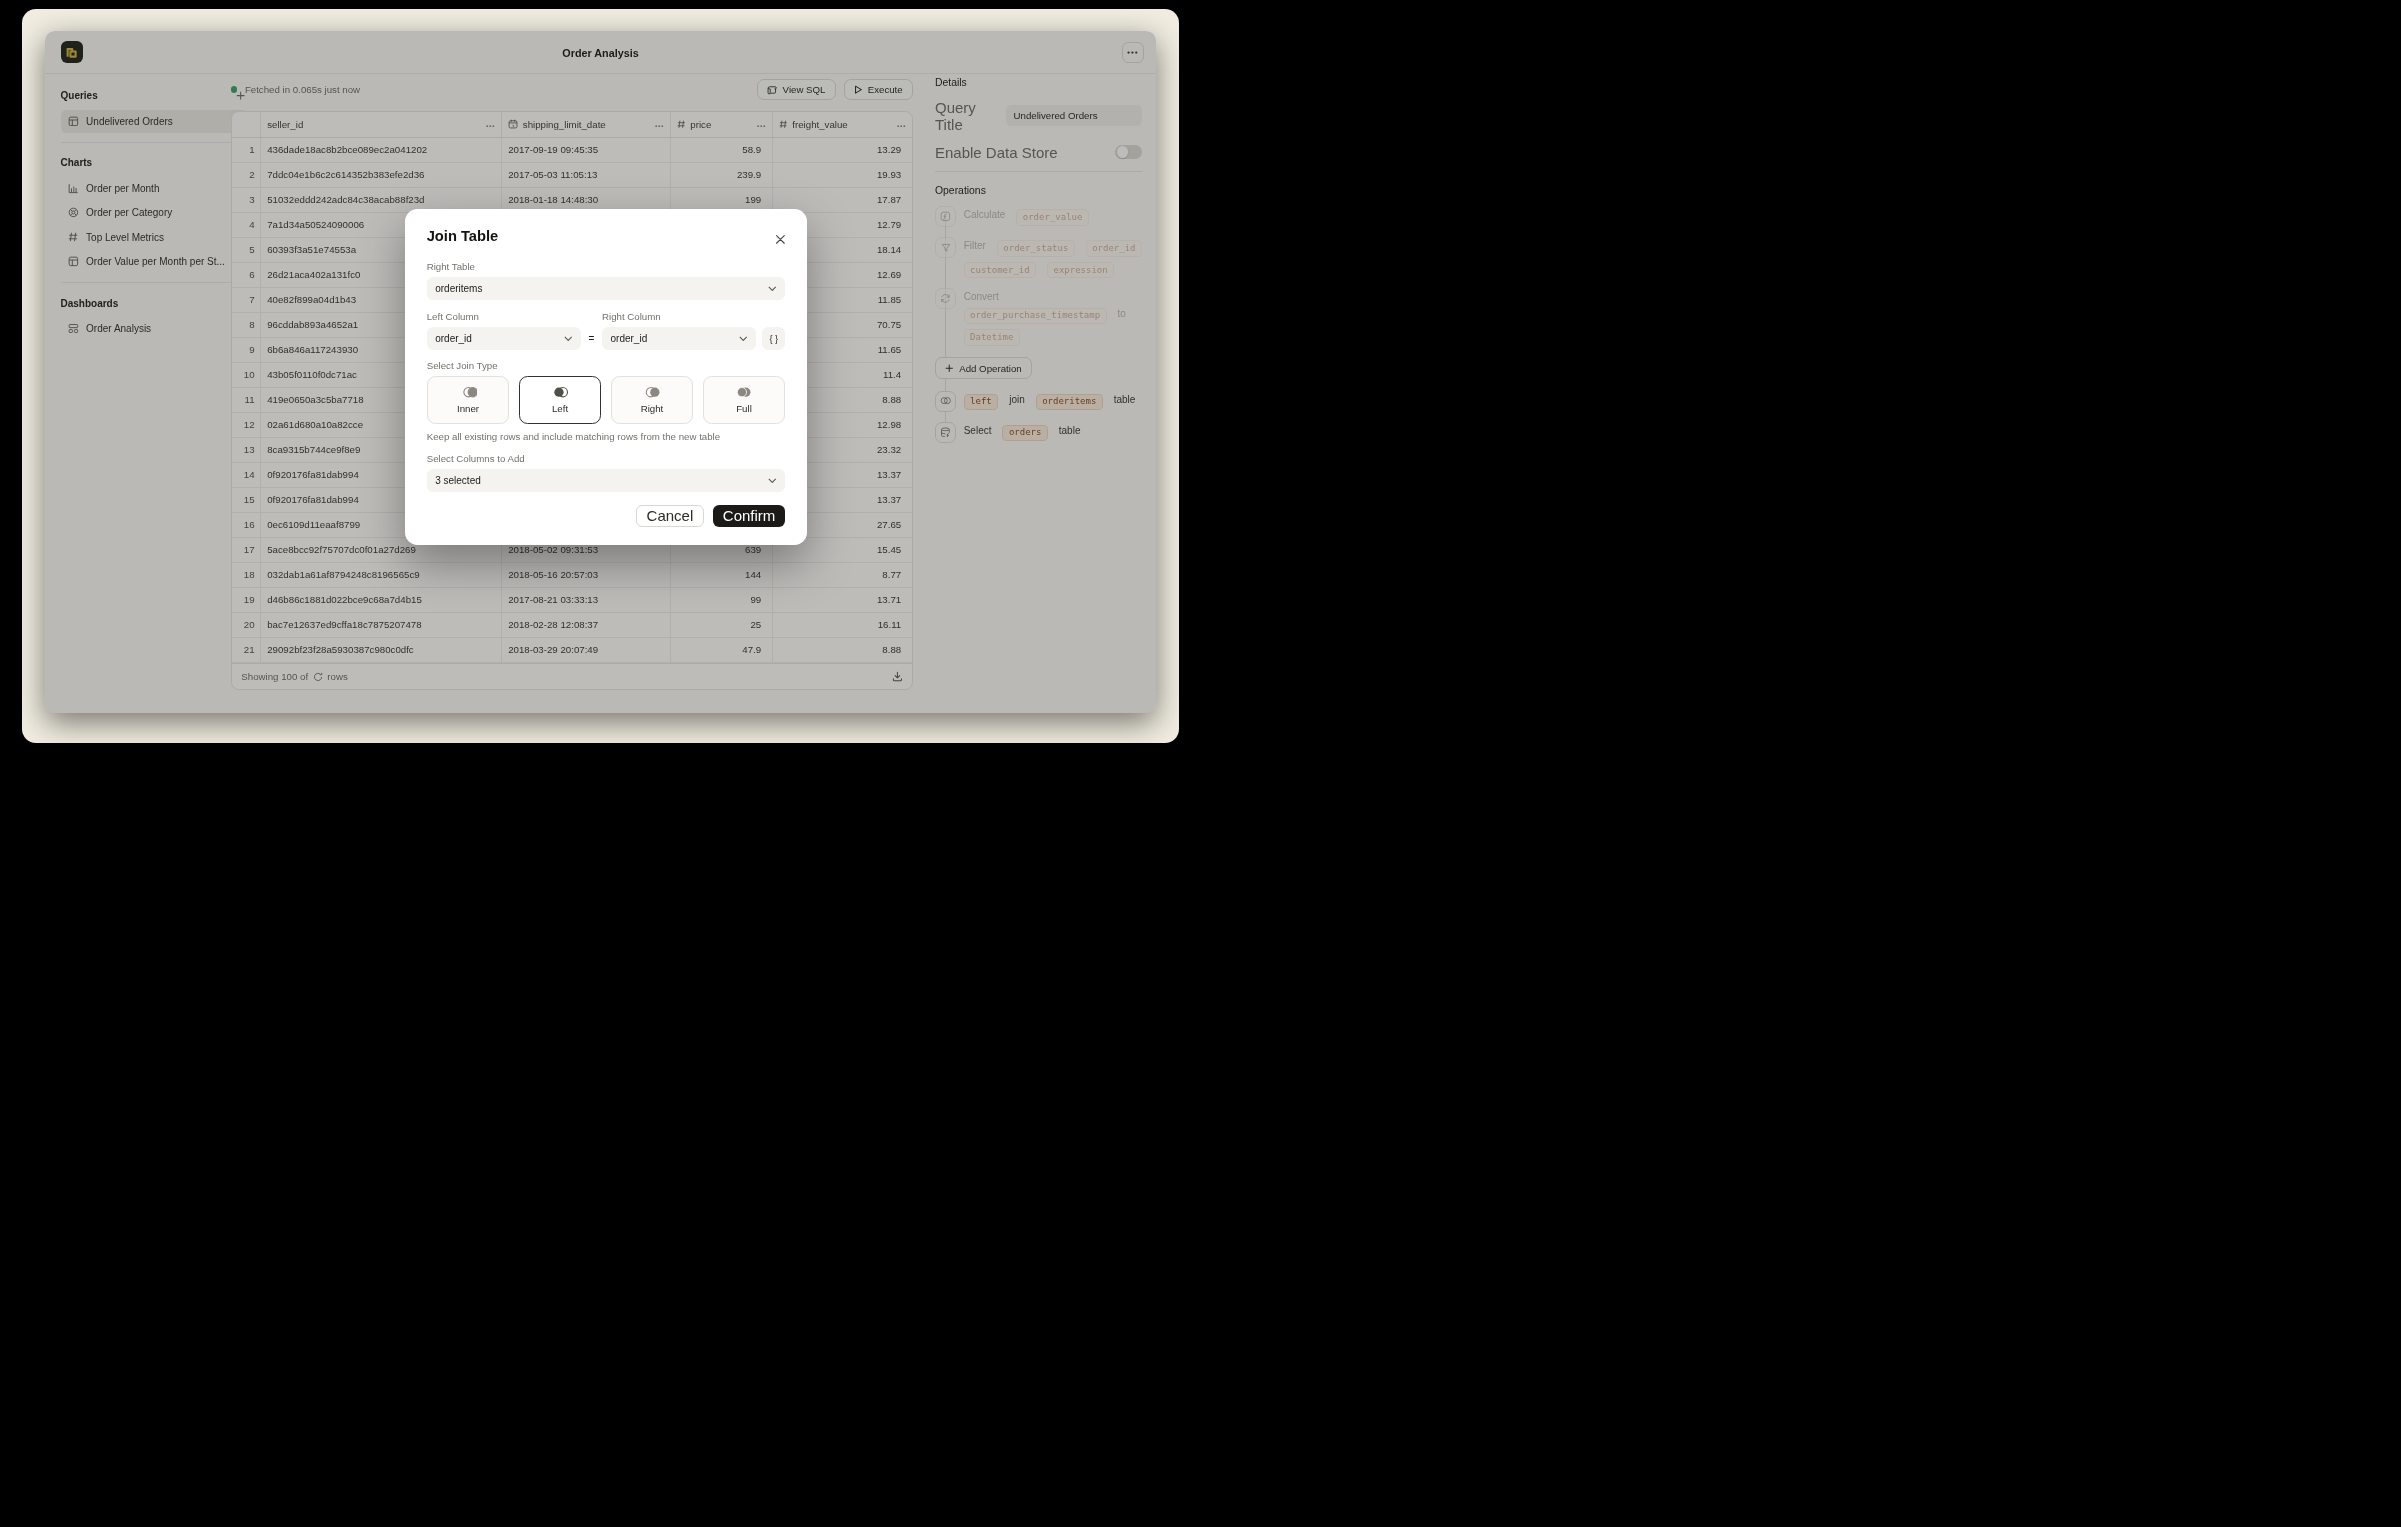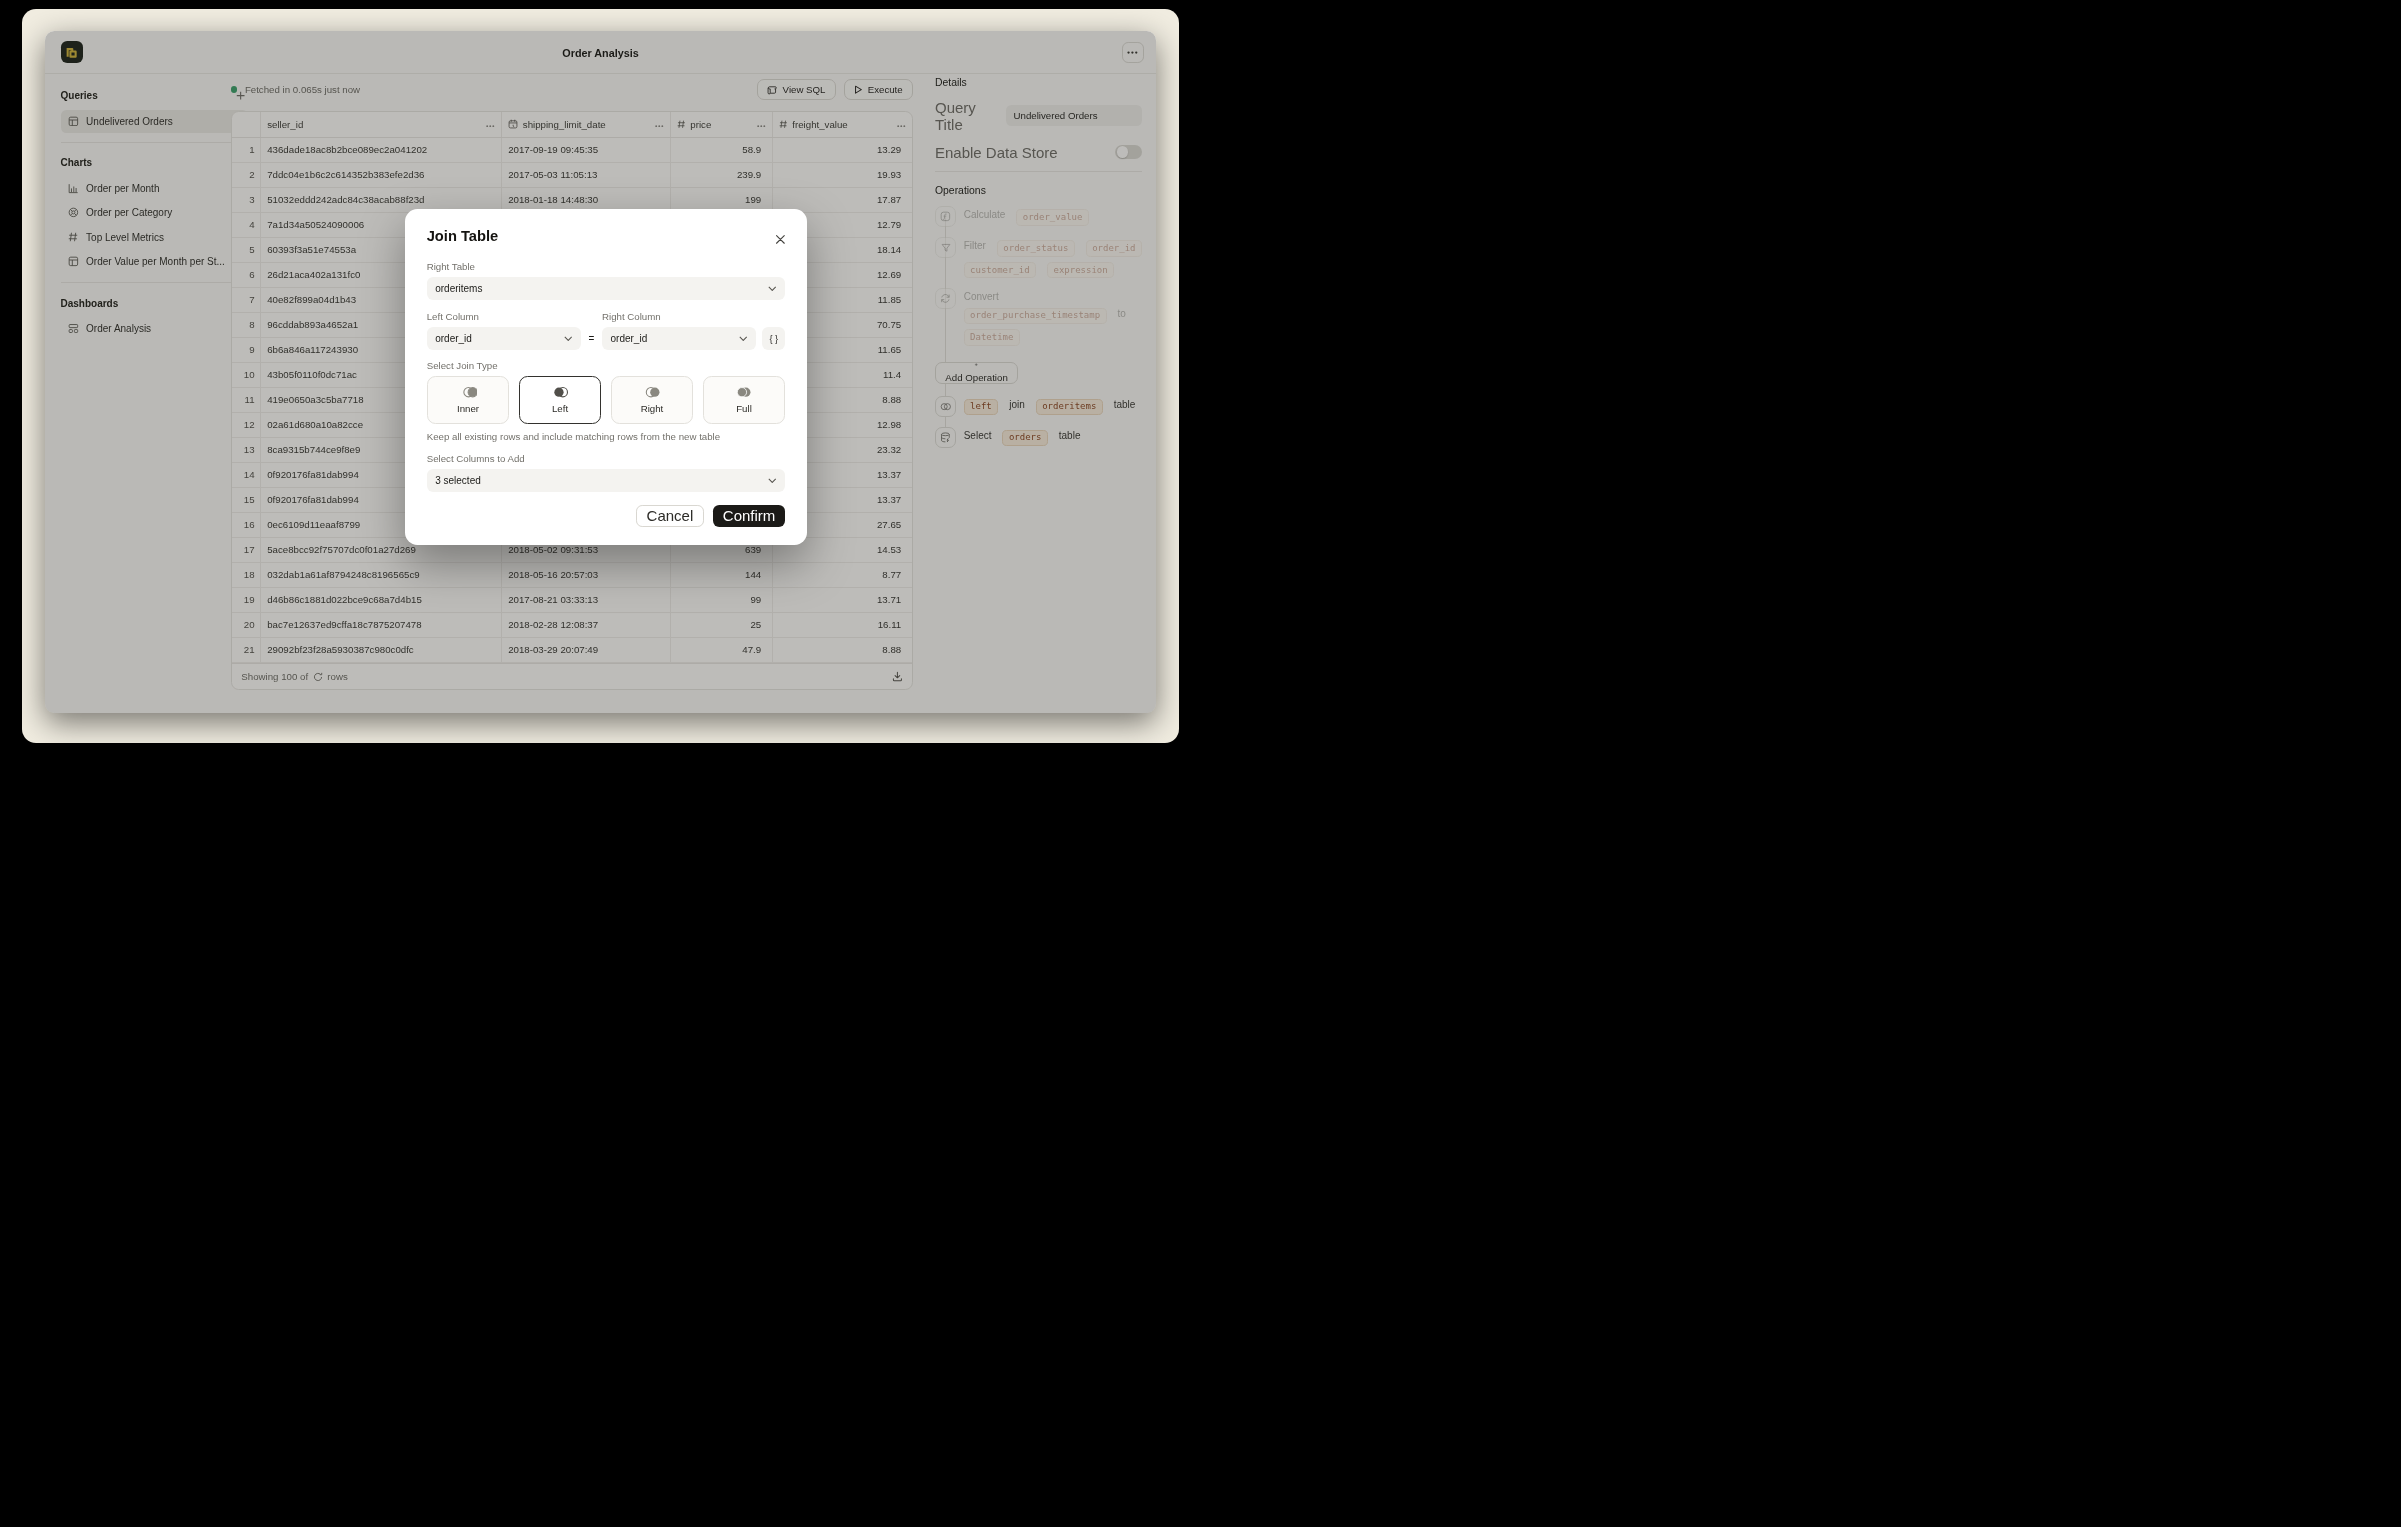--- a/index.html
+++ b/index.html
@@ -60,21 +60,21 @@
   .rp-div { height:0.8px; background:#e5e3de; margin:4.6px 0 12.4px 0; }
   .ops { position:relative; }
   .ops-line { position:absolute; left:10px; top:10.8px; bottom:20px; width:0.8px; background:#dddbd5; }
   .op { position:relative; display:flex; align-items:flex-start; gap:7.7px; margin-bottom:10px; }
   .op.dimmed { opacity:.48; }
   .op-icon { flex:0 0 21px; width:21px; height:21px; border:0.8px solid #dbd9d3; border-radius:7px; background:#f7f6f3; display:flex; align-items:center; justify-content:center; color:#6d6b65; position:relative; z-index:1; }
   .op-body { display:flex; flex-wrap:wrap; gap:11px; row-gap:5.4px; padding-top:3.1px; font-size:10px; color:#6f6d67; }
   .op-body.strong { color:#3b3a35; }
   .tag { font-family:"DejaVu Sans Mono","Liberation Mono",monospace; font-size:9px; color:#9a5a3c; background:#faf3ea; border:0.8px solid #eadfd0; border-radius:4.6px; padding:1.5px 5.4px; line-height:1.25; }
   .tag.active { background:#f6ead9; border-color:#e8d4ba; color:#8c4a28; }
-  .add-op { position:relative; z-index:1; display:inline-flex; align-items:center; gap:5.4px; height:21.7px; padding:0 9.3px; border:0.8px solid #d9d7d1; border-radius:7px; background:#f7f6f3; font-size:9.7px; color:#2c2b27; margin:1.5px 0 11.6px 0;flex-direction:column; }
+  .add-op { position:relative; z-index:1; display:inline-flex; align-items:center; gap:5.4px; height:21.7px; padding:0 9.3px; border:0.8px solid #d9d7d1; border-radius:7px; background:#f7f6f3; font-size:9.7px; color:#2c2b27; margin:1.5px 0 11.6px 0; }
 
   
   .dim { position:absolute; inset:0; background:rgba(22,21,18,.27); z-index:40; }
 
   
   .modal { position:absolute; left:405px; top:209px; width:402px; z-index:100; background:#fff; border-radius:12.4px; box-shadow:0 18.6px 46px rgba(0,0,0,.35); padding:19.3px 21.7px 18.6px 21.7px; }
   .m-head { display:flex; align-items:flex-end; justify-content:space-between; margin-bottom:17px; }
   .m-title { font-size:14.7px; font-weight:700; color:#141310; }
   .m-close { color:#43423e; display:flex; padding-top:2.3px; }
   .m-label { font-size:9.7px; color:#73716b; margin-bottom:4.6px; }
@@ -425,21 +425,21 @@
           <div class="td col-date"></div>
           <div class="td r col-price"></div>
           <div class="td r col-freight">27.65</div>
         </div>
 
         <div class="tr">
           <div class="td num col-num">17</div>
           <div class="td col-seller">5ace8bcc92f75707dc0f01a27d269</div>
           <div class="td col-date">2018-05-02 09:31:53</div>
           <div class="td r col-price">639</div>
-          <div class="td r col-freight">14.53</div>
+          <div class="td r col-freight">15.45</div>
         </div>
 
         <div class="tr">
           <div class="td num col-num">18</div>
           <div class="td col-seller">032dab1a61af8794248c8196565c9</div>
           <div class="td col-date">2018-05-16 20:57:03</div>
           <div class="td r col-price">144</div>
           <div class="td r col-freight">8.77</div>
         </div>
 

